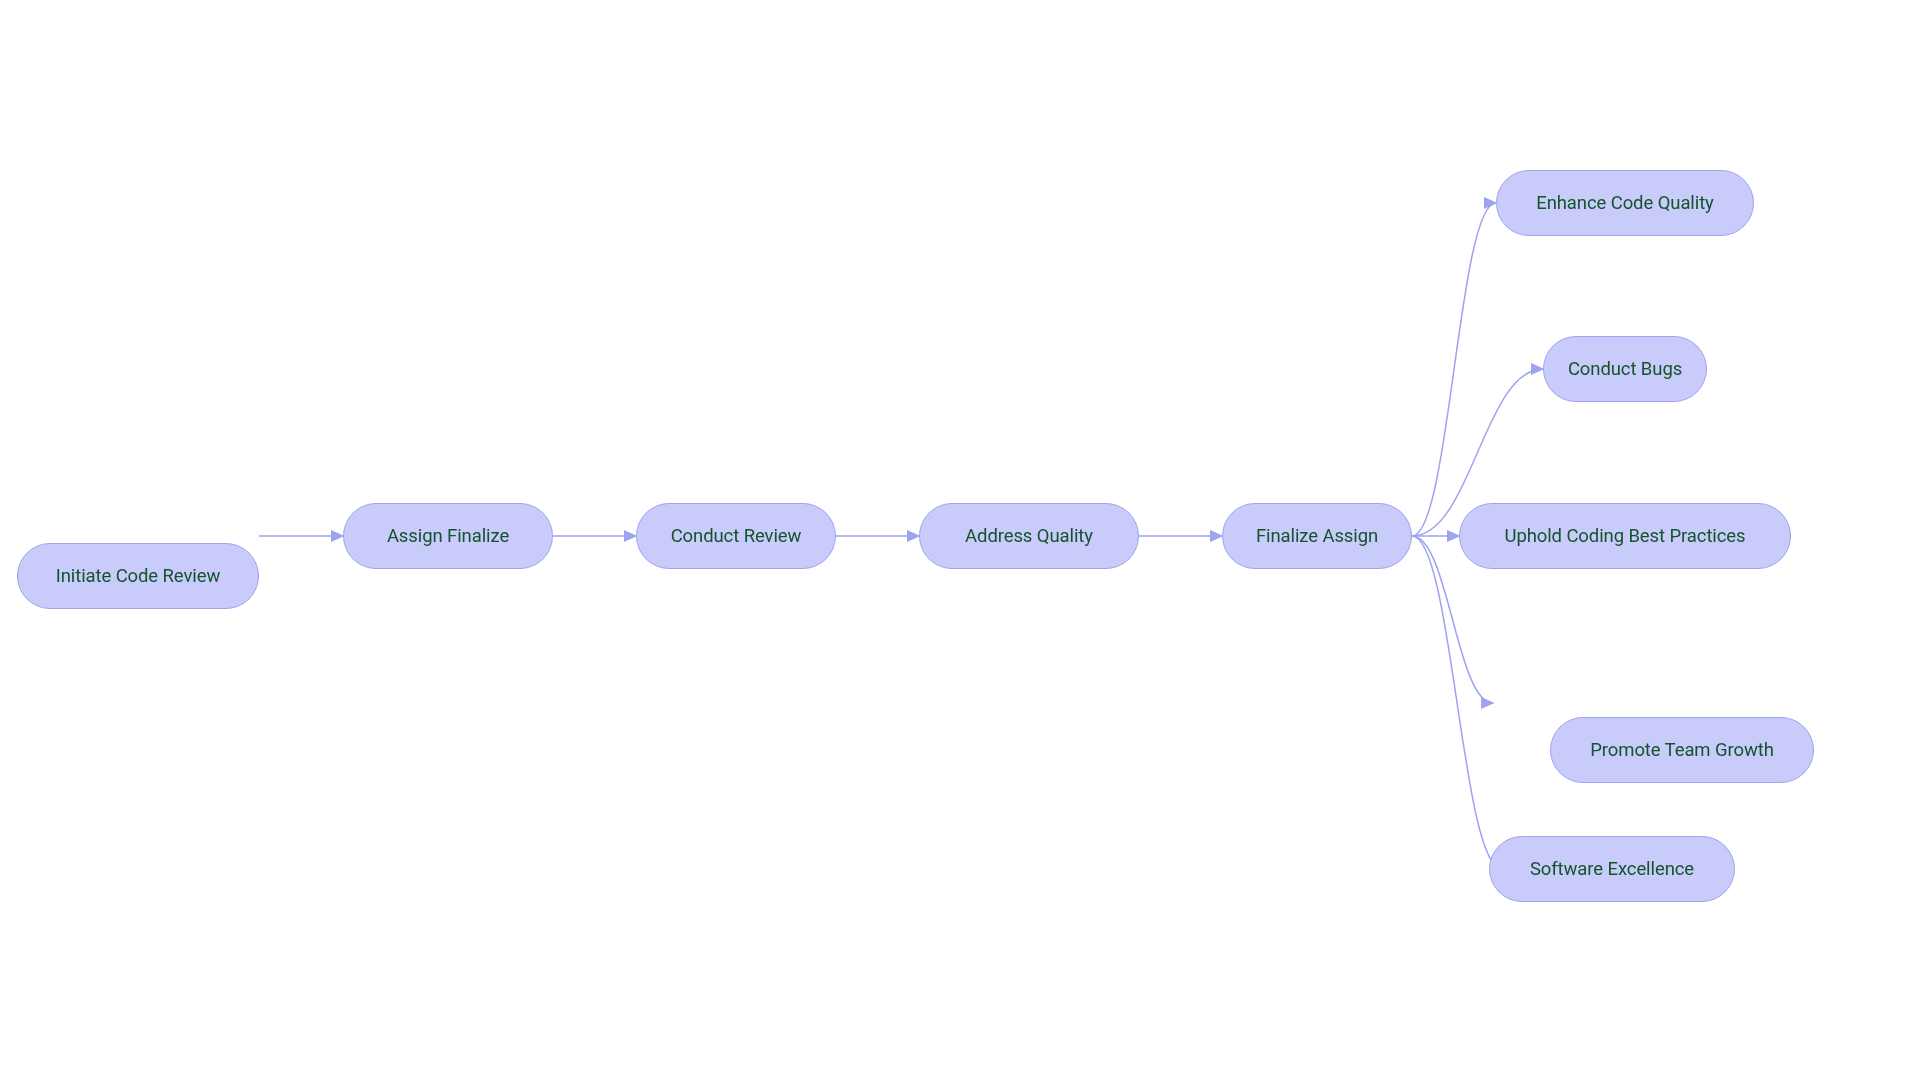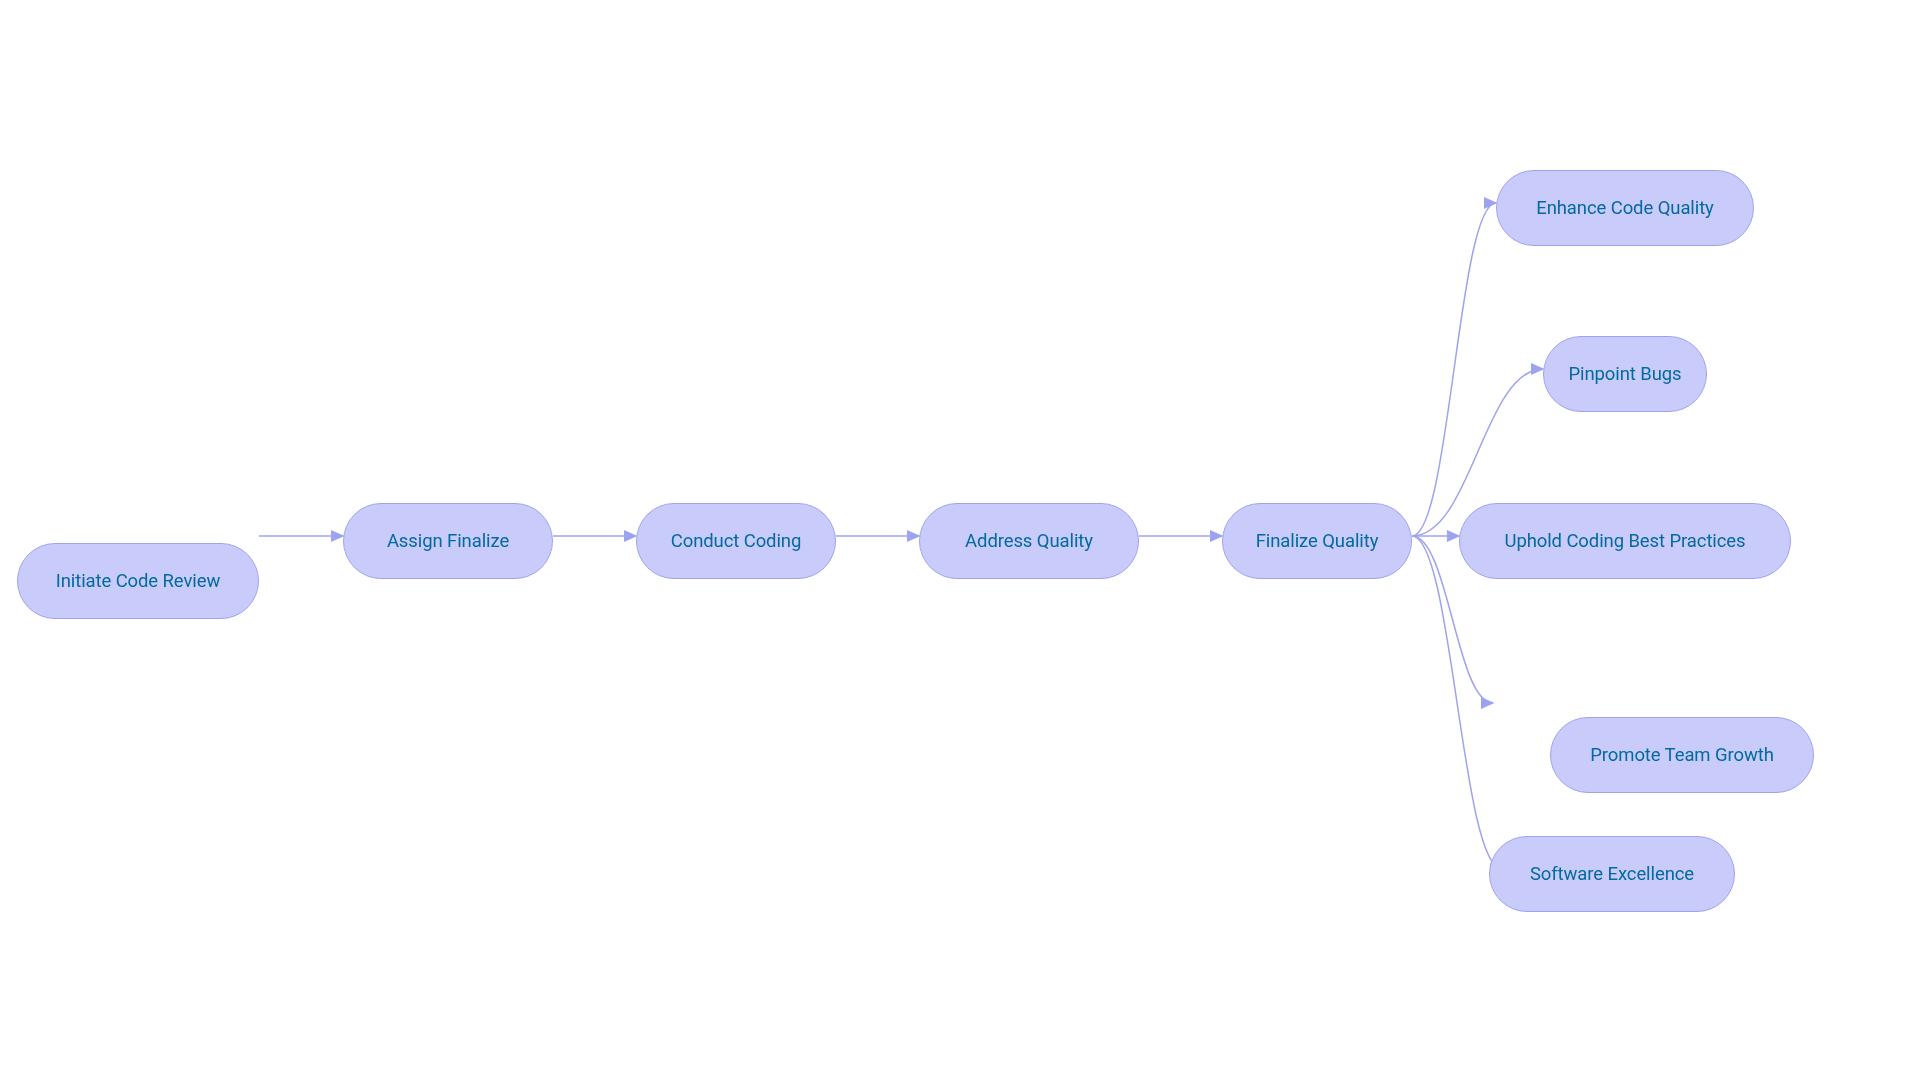--- a/index.html
+++ b/index.html
@@ -17,25 +17,25 @@
     height: 1080px;
   }
   .node {
     position: absolute;
     background: #c9ccfa;
     border: 1.5px solid #9ea3f0;
     border-radius: 999px;
     display: flex;
     align-items: center;
     justify-content: center;
-    color: #0369a1;
+    color: #14532d;
     font-size: 18.5px;
     font-weight: 400;
     padding: 8px 28px;
-    height: 76px;
+    height: 66px;
     box-sizing: border-box;
     white-space: nowrap;
     letter-spacing: -0.1px;
   }
   svg.edges {
     position: absolute;
     top: 0;
     left: 0;
     width: 1920px;
     height: 1080px;
@@ -70,33 +70,33 @@
       </g>
   </svg>
   <div id="nodes-layer">
       <div class="node" style="left: 17px; top: 503px; width: 242px; margin-top: 40px;">
         <span>Initiate Code Review</span>
       </div>
       <div class="node" style="left: 343px; top: 503px; width: 210px;">
         <span>Assign Finalize</span>
       </div>
       <div class="node" style="left: 636px; top: 503px; width: 200px;">
-        <span>Conduct Coding</span>
+        <span>Conduct Review</span>
       </div>
       <div class="node" style="left: 919px; top: 503px; width: 220px;">
         <span>Address Quality</span>
       </div>
       <div class="node" style="left: 1222px; top: 503px; width: 190px;">
-        <span>Finalize Quality</span>
+        <span>Finalize Assign</span>
       </div>
       <div class="node" style="left: 1496px; top: 170px; width: 258px;">
         <span>Enhance Code Quality</span>
       </div>
       <div class="node" style="left: 1543px; top: 336px; width: 164px;">
-        <span>Pinpoint Bugs</span>
+        <span>Conduct Bugs</span>
       </div>
       <div class="node" style="left: 1459px; top: 503px; width: 332px; text-align: center;">
         <span>Uphold Coding Best Practices</span>
       </div>
       <div class="node" style="left: 1550px; top: 670px; width: 264px; margin-top: 47px;">
         <span>Promote Team Growth</span>
       </div>
       <div class="node" style="left: 1489px; top: 836px; width: 246px;">
         <span>Software Excellence</span>
       </div>

